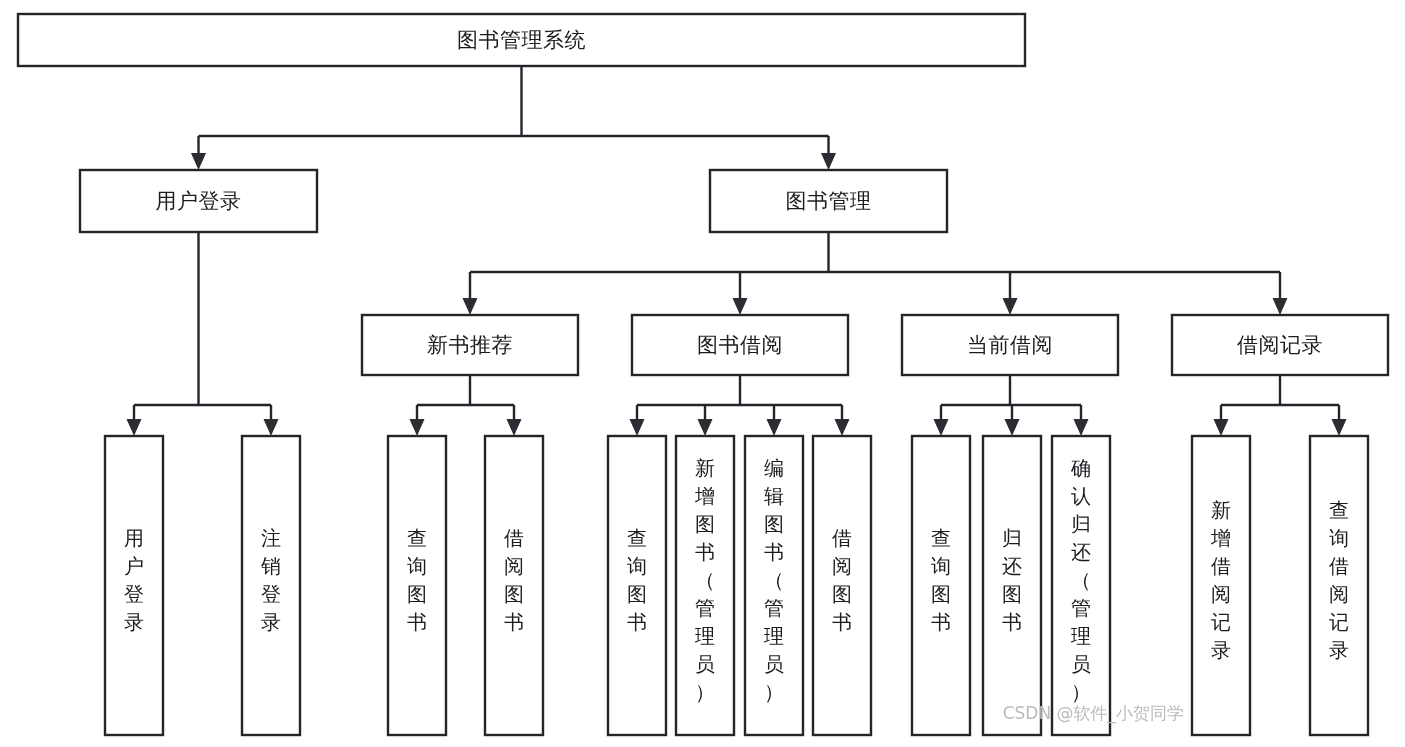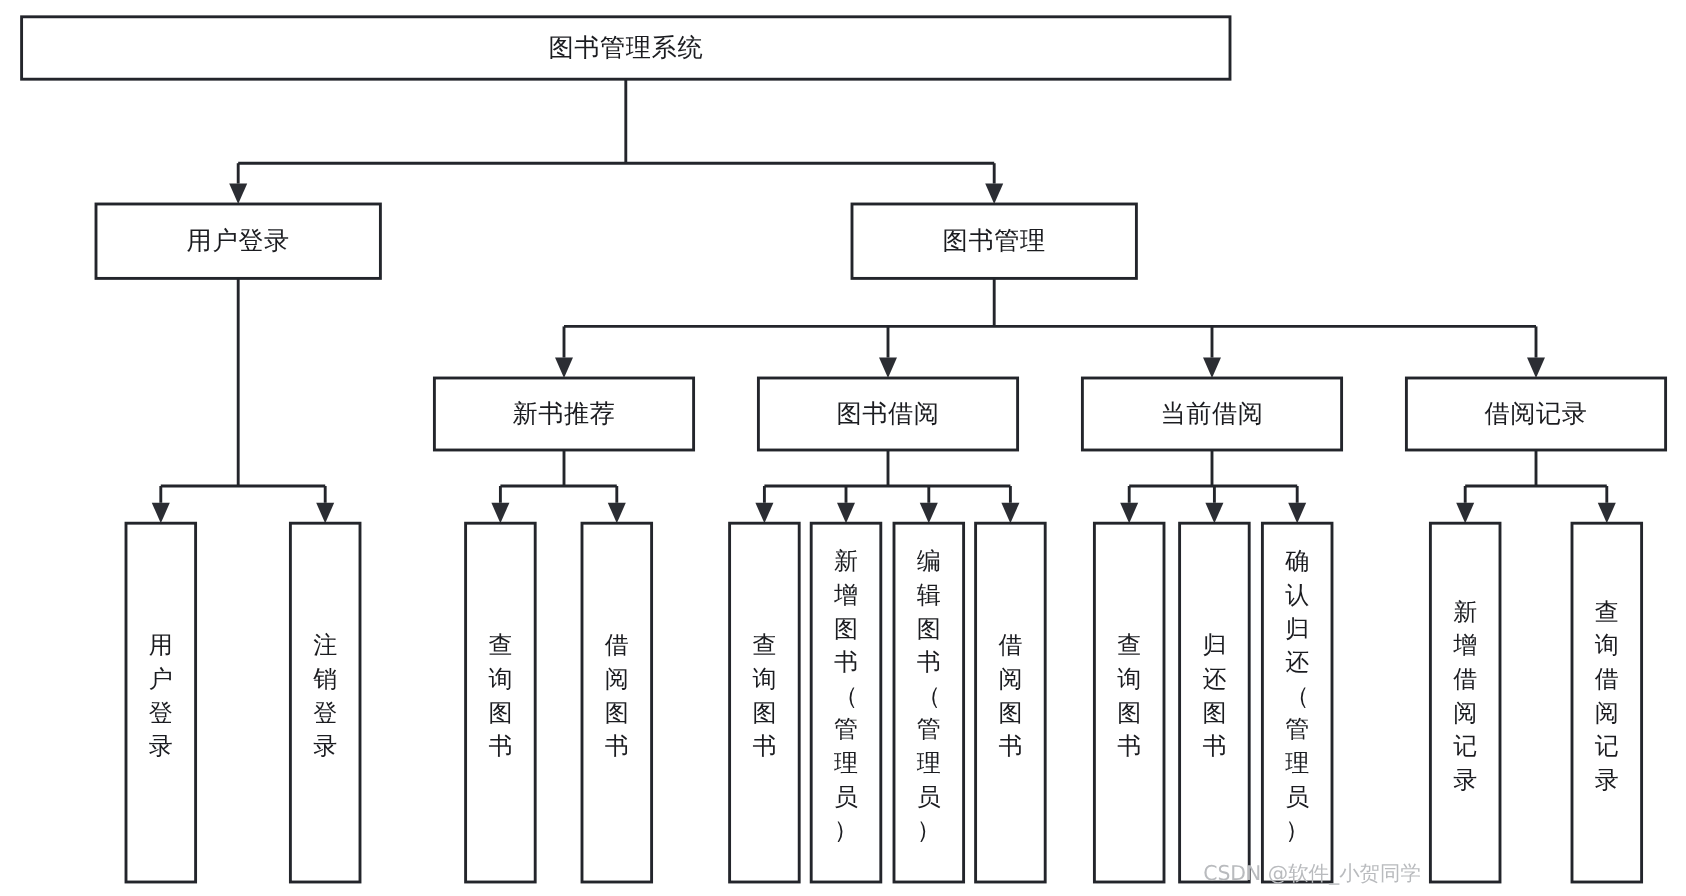--- a/index.html
+++ b/index.html
@@ -52,21 +52,21 @@
   }
   .node-label-v {
     font-family: "DejaVu Sans", "Liberation Sans", sans-serif;
     font-size: 20px;
     fill: #1b1c20;
     letter-spacing: 0px;
   }
   .watermark {
     position: absolute;
     right: 12px;
-    bottom: 8px;
+    bottom: 22px;
     font-family: "DejaVu Sans", "Liberation Sans", sans-serif;
     font-size: 17px;
     color: #b9bbbe;
     white-space: nowrap;
     user-select: none;
     pointer-events: none;
   }
 </style>
 </head>
 <body>

